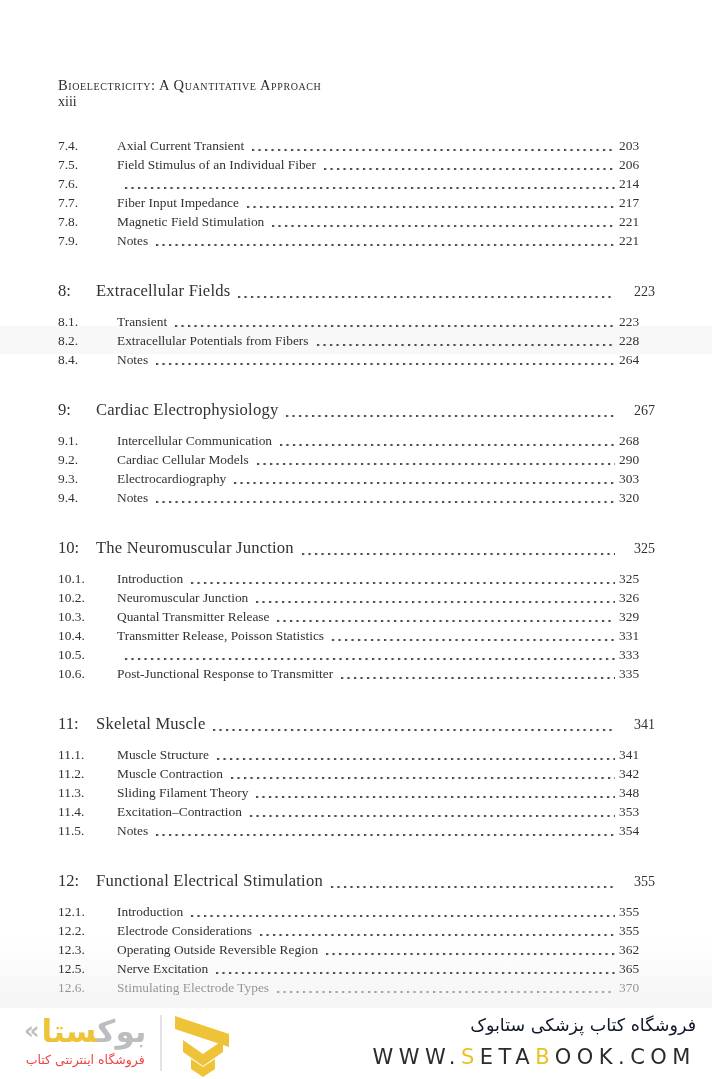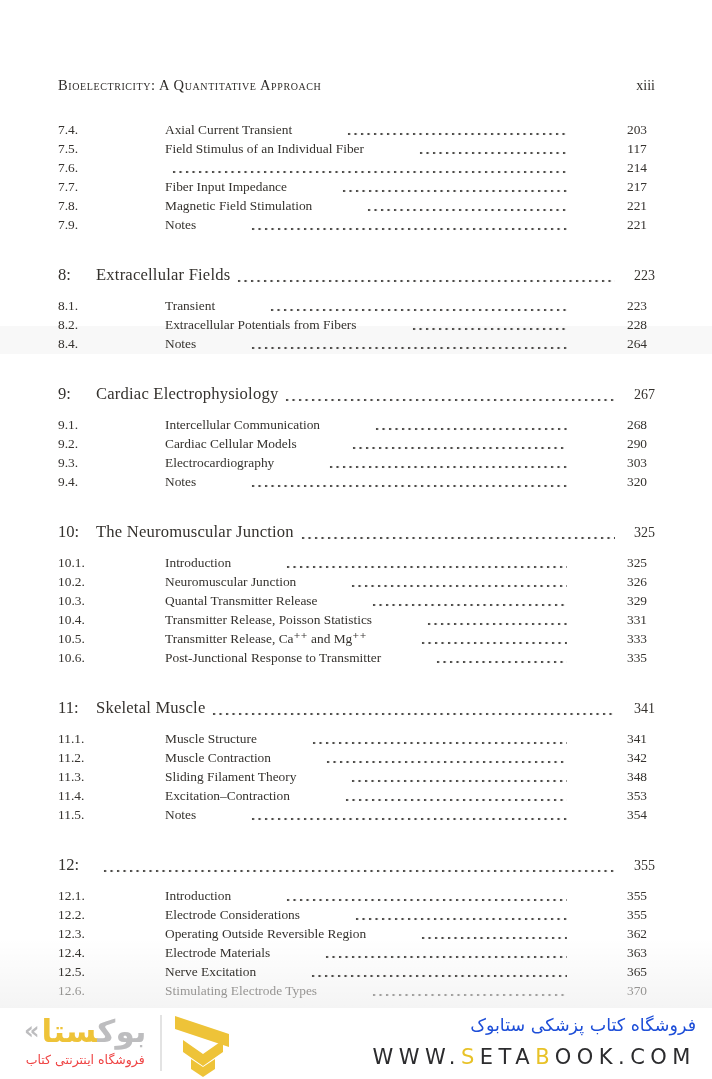--- a/index.html
+++ b/index.html
@@ -9,31 +9,31 @@
     font-family:"Liberation Serif","DejaVu Serif",serif;
   }
   .scan-page{position:absolute;inset:0;background:#fff;}
   
   .scan-band{position:absolute;left:0;right:0;pointer-events:none;}
   .band-1{top:326px;height:28px;background:rgba(0,0,0,0.028);}
   .band-2{top:938px;height:70px;background:linear-gradient(180deg,rgba(0,0,0,0.0),rgba(0,0,0,0.045));}
 
   .content{position:absolute;left:58px;right:57px;top:77px;color:#35322e;}
 
-  .header-row{display:flex;justify-content:space-between;align-items:baseline;}
+  .header-row{display:flex;justify-content:space-between;align-items:baseline;flex-direction:column;}
   .running-title{
     font-variant:small-caps;font-size:14.5px;letter-spacing:0.6px;color:#2f2c29;
   }
   .folio{font-size:14px;color:#2f2c29;}
 
   .toc{margin-top:26px;}
-  .row{display:flex;align-items:baseline;line-height:19px;font-size:13.4px;gap:48px;}
+  .row{display:flex;align-items:baseline;line-height:19px;font-size:13.4px;}
   .row .num{width:59px;flex:none;}
   .row .title{flex:none;white-space:nowrap;}
-  .row .pg{width:36px;flex:none;text-align:center;}
+  .row .pg{width:36px;flex:none;text-align:left;}
   .leader{
     flex:1;align-self:flex-end;height:4px;min-width:16px;
     margin:0 4px 3px 7px;
     background-image:radial-gradient(circle at 2px 2px,#4c4a47 1.05px,rgba(0,0,0,0) 1.55px);
     background-size:6.5px 4px;background-repeat:repeat-x;
   }
   .chapter-row{display:flex;align-items:baseline;line-height:22px;font-size:16.6px;margin-top:30px;margin-bottom:9px;}
   .chapter-row .num{width:38px;flex:none;}
   .chapter-row .title{flex:none;white-space:nowrap;letter-spacing:0.2px;}
   .chapter-row .pg{width:36px;flex:none;text-align:right;font-size:14px;}
@@ -50,21 +50,21 @@
   .wordmark{display:flex;align-items:center;direction:ltr;font-weight:bold;font-size:31px;line-height:36px;}
   .guillemet{color:#bdbdbf;font-size:24px;margin-right:2px;line-height:36px;}
   .wm-rtl{direction:rtl;unicode-bidi:isolate;}
   .wm-yellow{color:#eec338;}
   .wm-gray{color:#bdbdbf;}
   .tagline{direction:rtl;color:#ef4444;font-size:12.5px;margin-top:3px;letter-spacing:0.5px;}
   .brand-divider{width:2px;height:56px;background:#e3e3e3;margin:2px 12px 0 14px;}
   .emblem{margin-top:2px;}
 
   .store{position:absolute;right:16px;top:4px;text-align:right;}
-  .store-title{direction:rtl;font-size:17.5px;color:#1d4ed8;font-weight:500;line-height:26px;}
+  .store-title{direction:rtl;font-size:17.5px;color:#0f172a;font-weight:500;line-height:26px;}
   .store-url{font-size:21px;font-weight:normal;letter-spacing:5.5px;color:#2c2c2e;line-height:30px;margin-top:4px;white-space:nowrap;}
   .url-accent{color:#e8c227;}
 </style>
 </head>
 <body>
 
 <div class="scan-page">
   <div class="scan-band band-1"></div>
   <div class="scan-band band-2"></div>
 
@@ -78,21 +78,21 @@
         <div class="row">
     <span class="num">7.4.</span>
     <span class="title">Axial Current Transient</span>
     <span class="leader"></span>
     <span class="pg">203</span>
   </div>
         <div class="row">
     <span class="num">7.5.</span>
     <span class="title">Field Stimulus of an Individual Fiber</span>
     <span class="leader"></span>
-    <span class="pg">117</span>
+    <span class="pg">206</span>
   </div>
         <div class="row">
     <span class="num">7.6.</span>
     <span class="leader"></span>
     <span class="pg">214</span>
   </div>
         <div class="row">
     <span class="num">7.7.</span>
     <span class="title">Fiber Input Impedance</span>
     <span class="leader"></span>
@@ -189,21 +189,20 @@
     <span class="pg">329</span>
   </div>
         <div class="row">
     <span class="num">10.4.</span>
     <span class="title">Transmitter Release, Poisson Statistics</span>
     <span class="leader"></span>
     <span class="pg">331</span>
   </div>
         <div class="row">
     <span class="num">10.5.</span>
-    <span class="title">Transmitter Release, Ca⁺⁺ and Mg⁺⁺</span>
     <span class="leader"></span>
     <span class="pg">333</span>
   </div>
         <div class="row">
     <span class="num">10.6.</span>
     <span class="title">Post-Junctional Response to Transmitter</span>
     <span class="leader"></span>
     <span class="pg">335</span>
   </div>
         <div class="chapter-row">
@@ -237,46 +236,41 @@
     <span class="pg">353</span>
   </div>
         <div class="row">
     <span class="num">11.5.</span>
     <span class="title">Notes</span>
     <span class="leader"></span>
     <span class="pg">354</span>
   </div>
         <div class="chapter-row">
     <span class="num">12:</span>
+    <span class="title">Functional Electrical Stimulation</span>
     <span class="leader"></span>
     <span class="pg">355</span>
   </div>
         <div class="row">
     <span class="num">12.1.</span>
     <span class="title">Introduction</span>
     <span class="leader"></span>
     <span class="pg">355</span>
   </div>
         <div class="row">
     <span class="num">12.2.</span>
     <span class="title">Electrode Considerations</span>
     <span class="leader"></span>
     <span class="pg">355</span>
   </div>
         <div class="row">
     <span class="num">12.3.</span>
     <span class="title">Operating Outside Reversible Region</span>
     <span class="leader"></span>
     <span class="pg">362</span>
-  </div>
-        <div class="row">
-    <span class="num">12.4.</span>
-    <span class="title">Electrode Materials</span>
-    <span class="leader"></span>
-    <span class="pg">363</span>
   </div>
         <div class="row">
     <span class="num">12.5.</span>
     <span class="title">Nerve Excitation</span>
     <span class="leader"></span>
     <span class="pg">365</span>
   </div>
         <div class="row clipped">
     <span class="num">12.6.</span>
     <span class="title">Stimulating Electrode Types</span>

